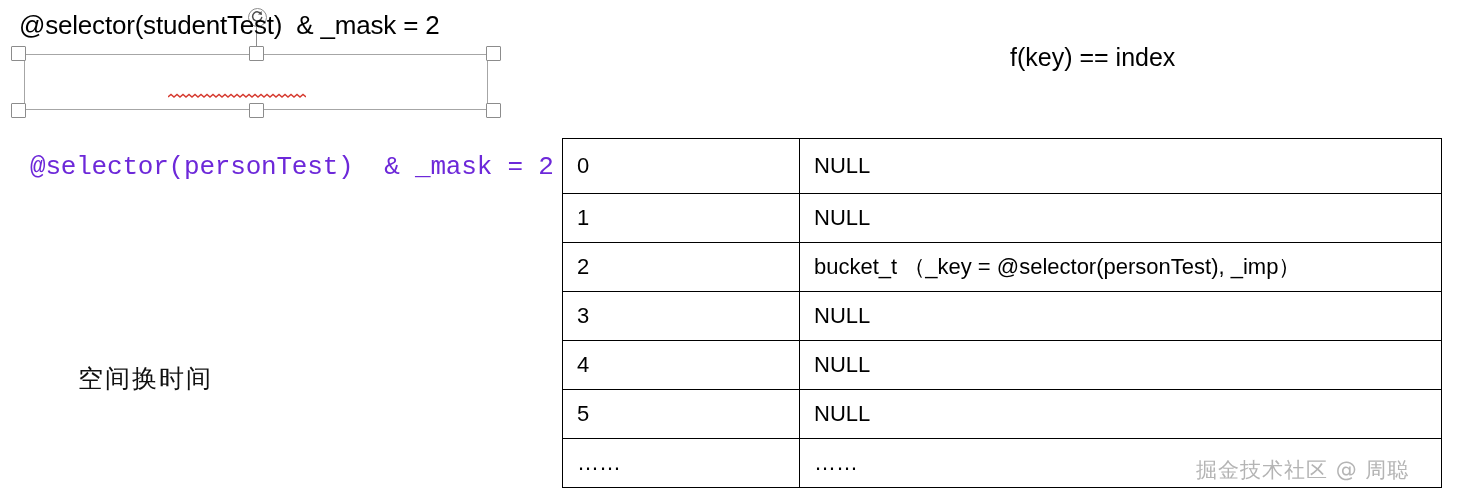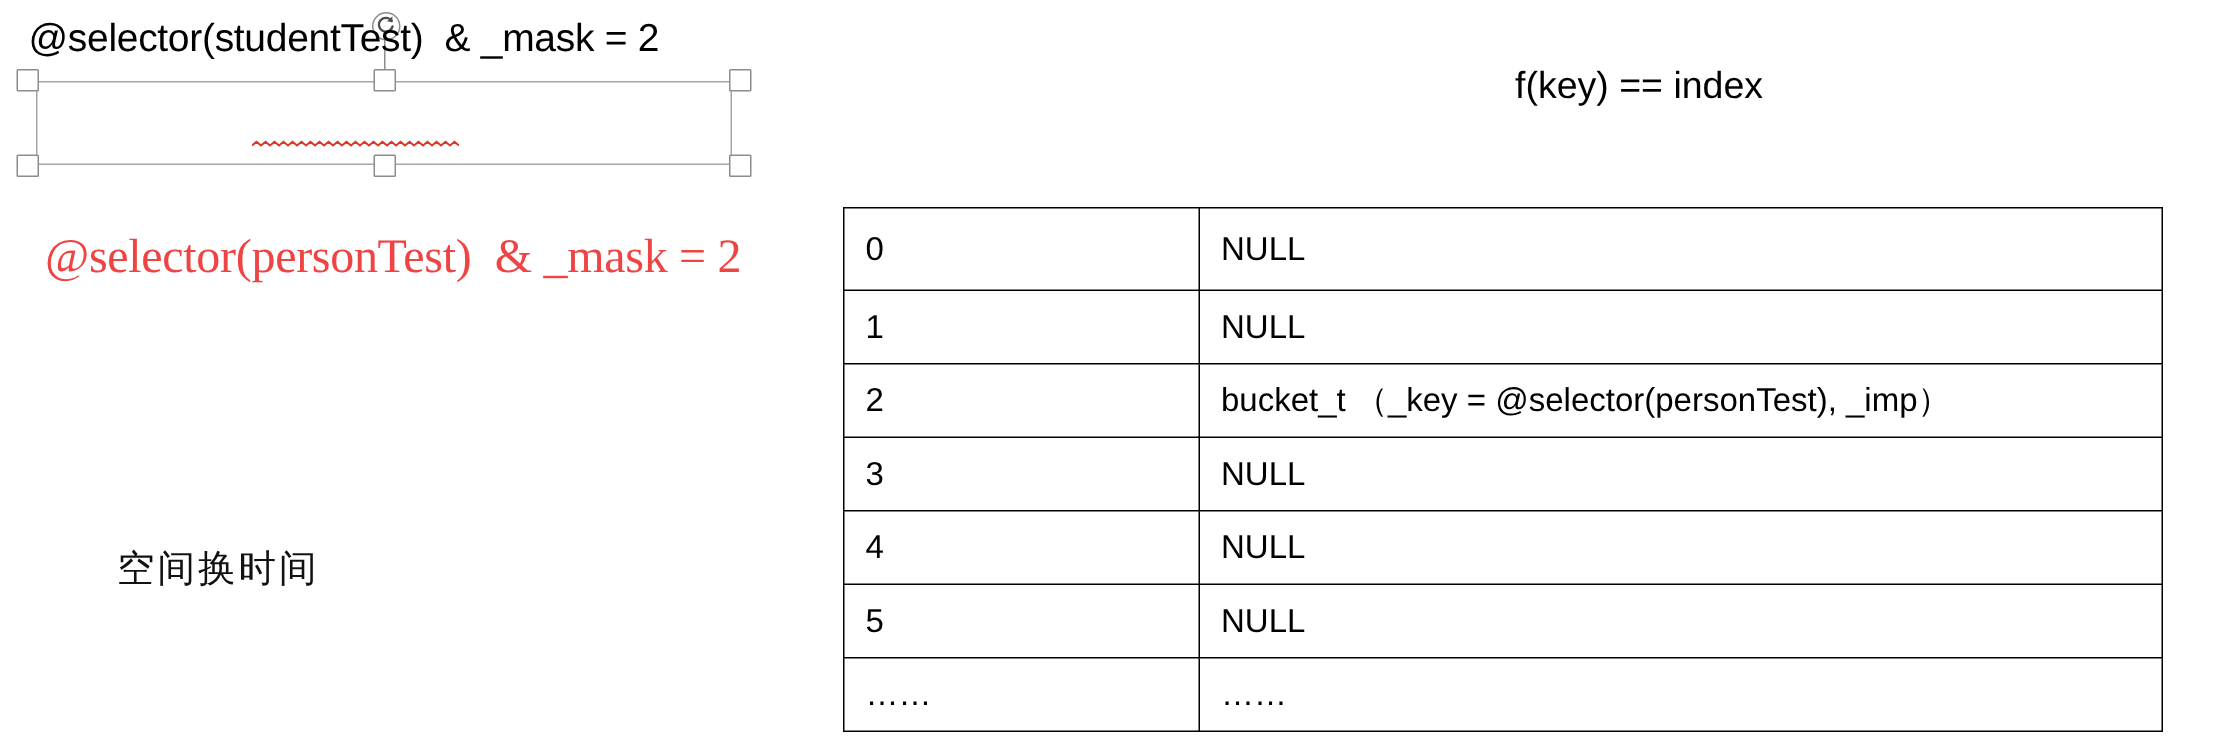--- a/index.html
+++ b/index.html
@@ -15,24 +15,24 @@
     position: relative;
     width: 1444px;
     height: 498px;
     background: #ffffff;
     overflow: hidden;
   }
 
   
   .code-line {
     position: absolute;
-    font-family: Liberation Serif, serif;
-    font-size: 32px;
+    font-family: Liberation Mono, monospace;
+    font-size: 26px;
     font-weight: 400;
-    color: #ef4444;
+    color: #6d28d9;
     white-space: pre;
     letter-spacing: -0.2px;
   }
 
   
   #selected-shape {
     position: absolute;
     left: 18px;
     top: 54px;
     width: 476px;
@@ -232,14 +232,15 @@
         <td class="idx">5</td>
         <td>NULL</td>
       </tr>
       <tr>
         <td class="idx">……</td>
         <td>……</td>
       </tr>
     </tbody>
   </table>
 
+  <div id="watermark">掘金技术社区 @ 周聪</div>
 
 </div>
 
 </body></html>

